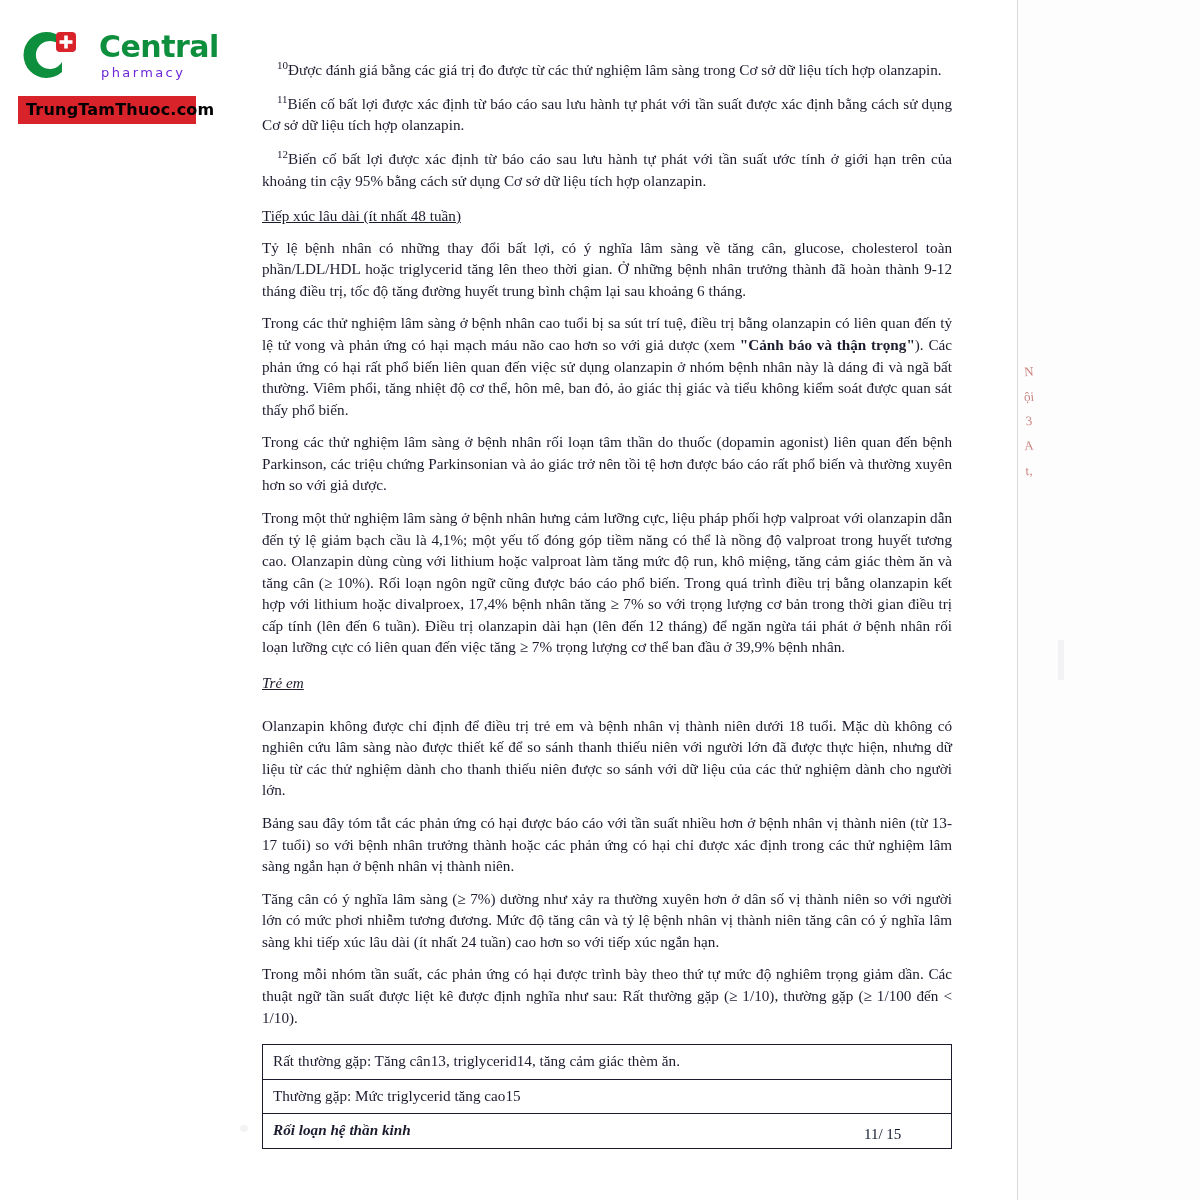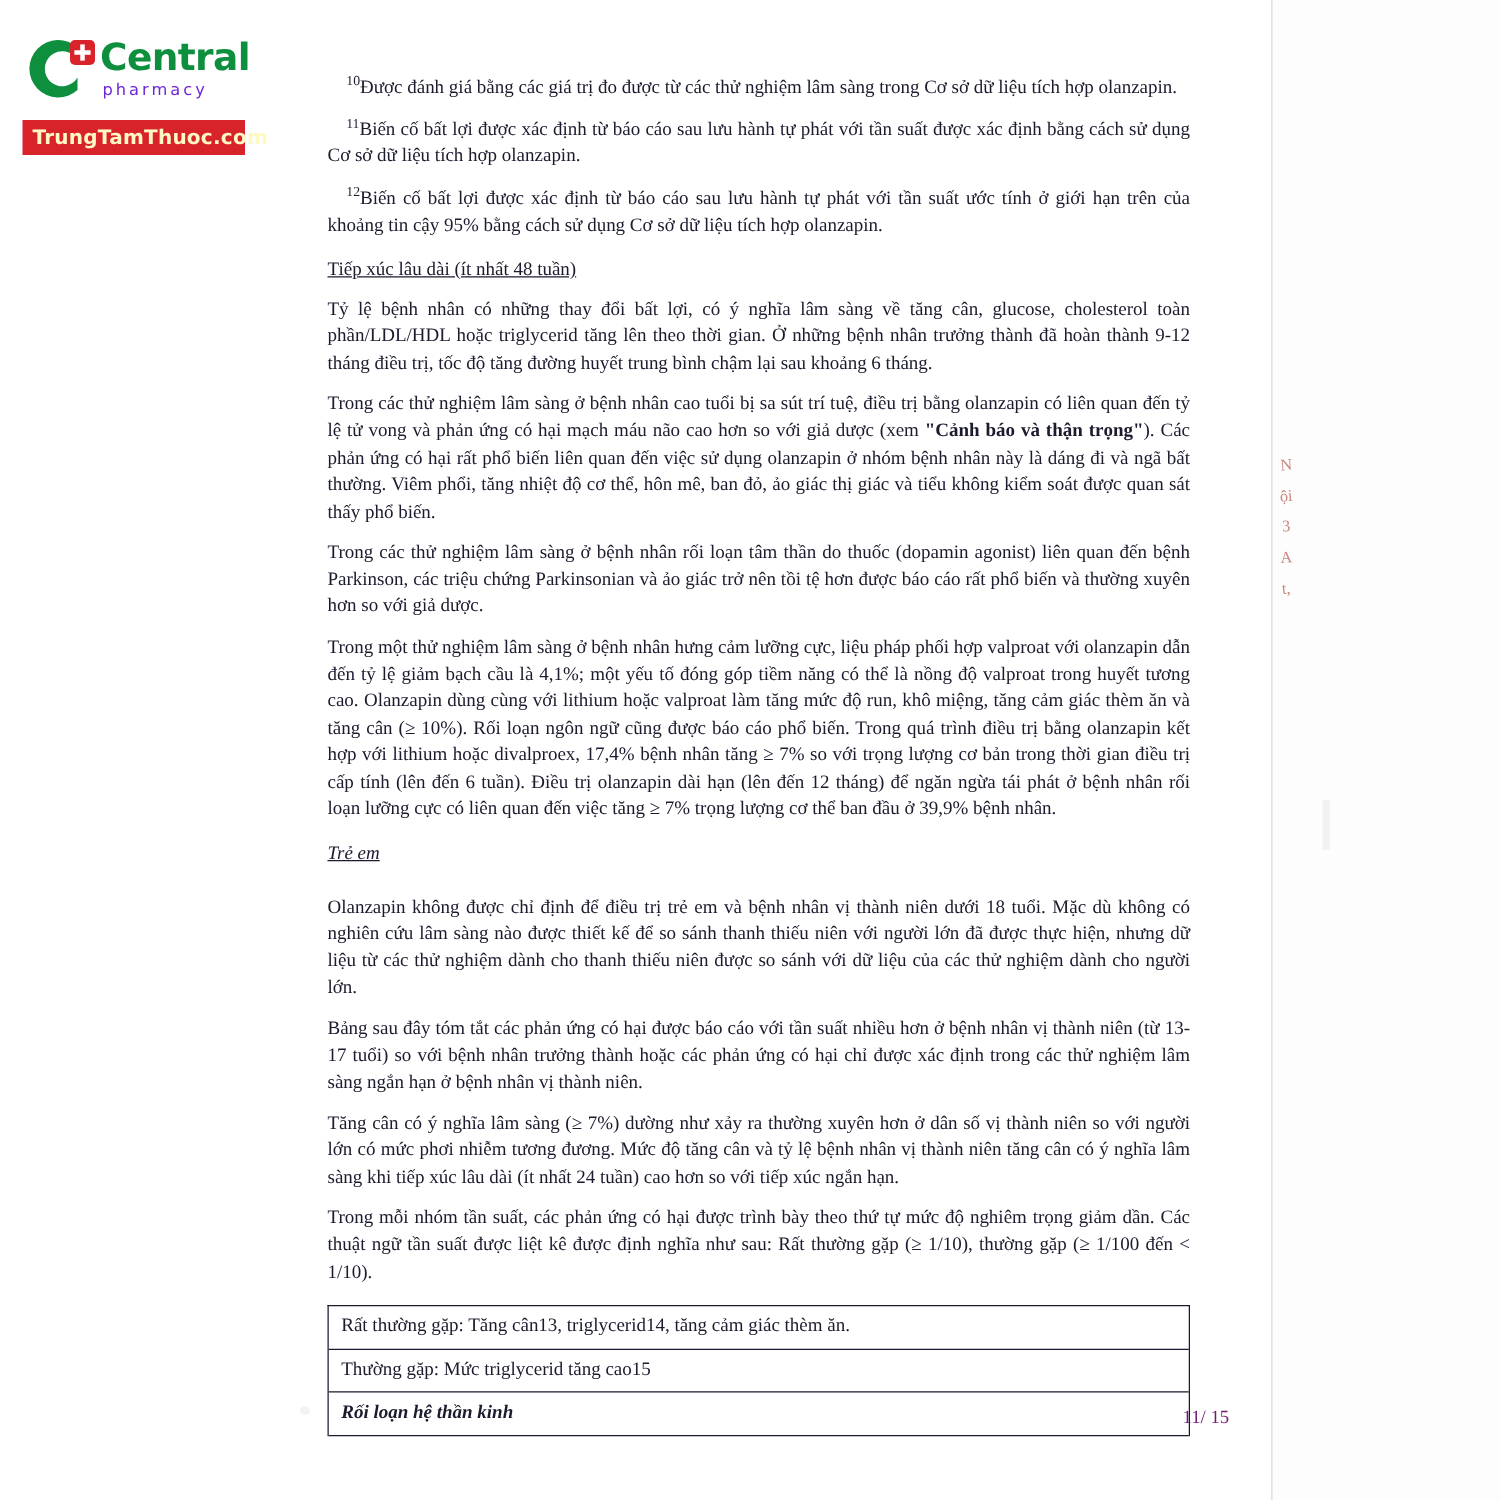--- a/index.html
+++ b/index.html
@@ -36,21 +36,21 @@
   
   .logo-block {
     position: absolute;
     left: 18px;
     top: 24px;
     width: 215px;
   }
   .logo-row {
     display: flex;
     align-items: center;
-    gap: 0;
+    gap: 19px;
   }
   .logo-mark {
     position: relative;
     width: 62px;
     height: 62px;
     flex: 0 0 62px;
   }
   .logo-mark svg { display: block; }
   .logo-text {
     line-height: 1;
@@ -66,21 +66,21 @@
     font-family: "DejaVu Sans", sans-serif;
     font-size: 13px;
     color: #6d28d9;
     letter-spacing: 2.4px;
     margin-top: 4px;
     margin-left: 2px;
   }
   .logo-banner {
     margin-top: 10px;
     background: #d8232a;
-    color: #fef9c3;
+    color: #000000;
     font-family: "DejaVu Sans", sans-serif;
     font-weight: bold;
     font-size: 16px;
     letter-spacing: 0.2px;
     padding: 4px 8px 5px 8px;
     width: 178px;
     box-sizing: border-box;
     text-align: right;
   }
 
@@ -134,24 +134,24 @@
     line-height: 1.35;
   }
   .tbl .row.head {
     font-style: italic;
     font-weight: bold;
   }
 
   
   .pageno {
     position: absolute;
-    left: 946px;
+    left: 864px;
     top: 1126px;
     font-size: 15px;
-    color: #701a75;
+    color: #0f172a;
   }
 
   
   .marginalia {
     position: absolute;
     right: 158px;
     top: 360px;
     width: 26px;
     color: #c0706b;
     font-size: 13px;

